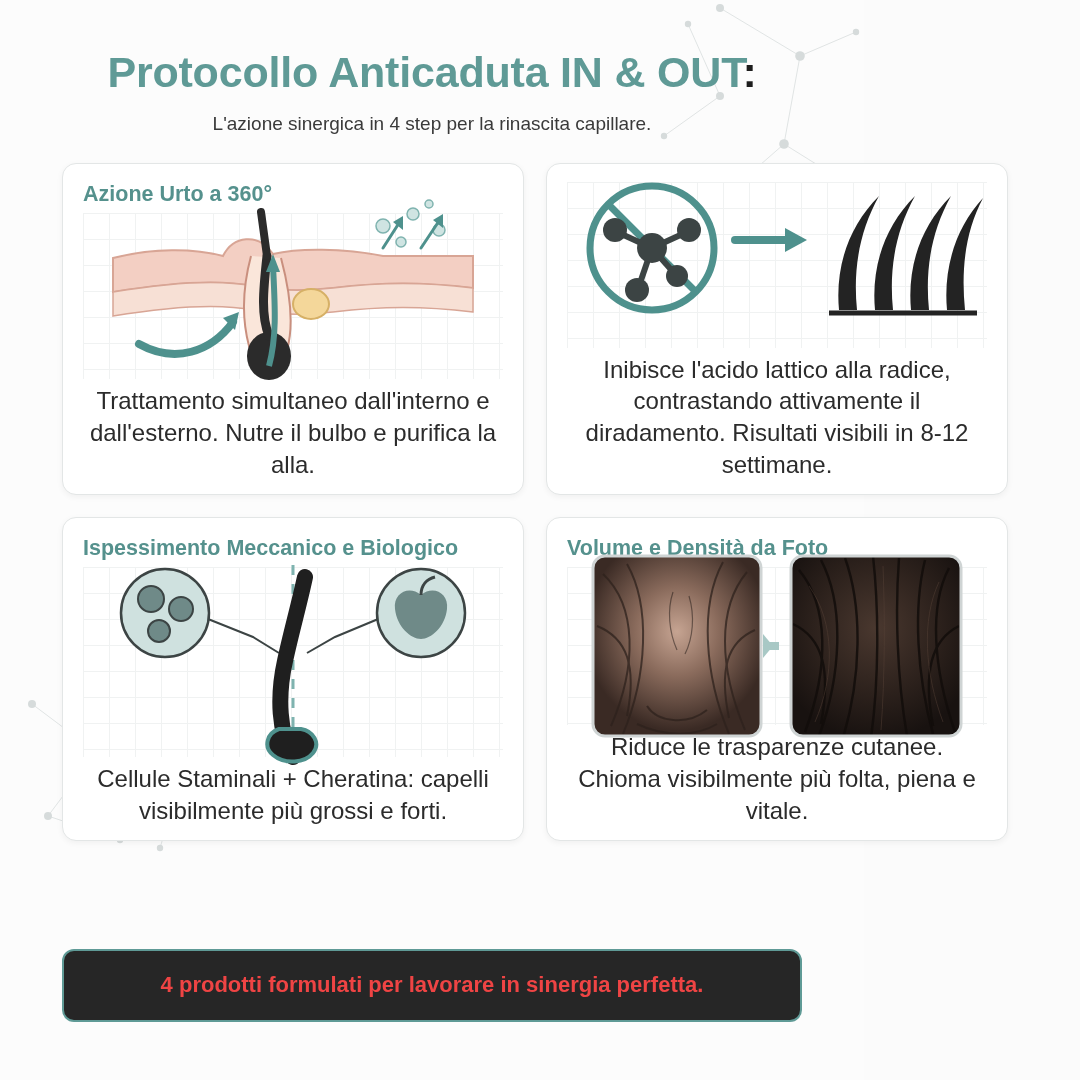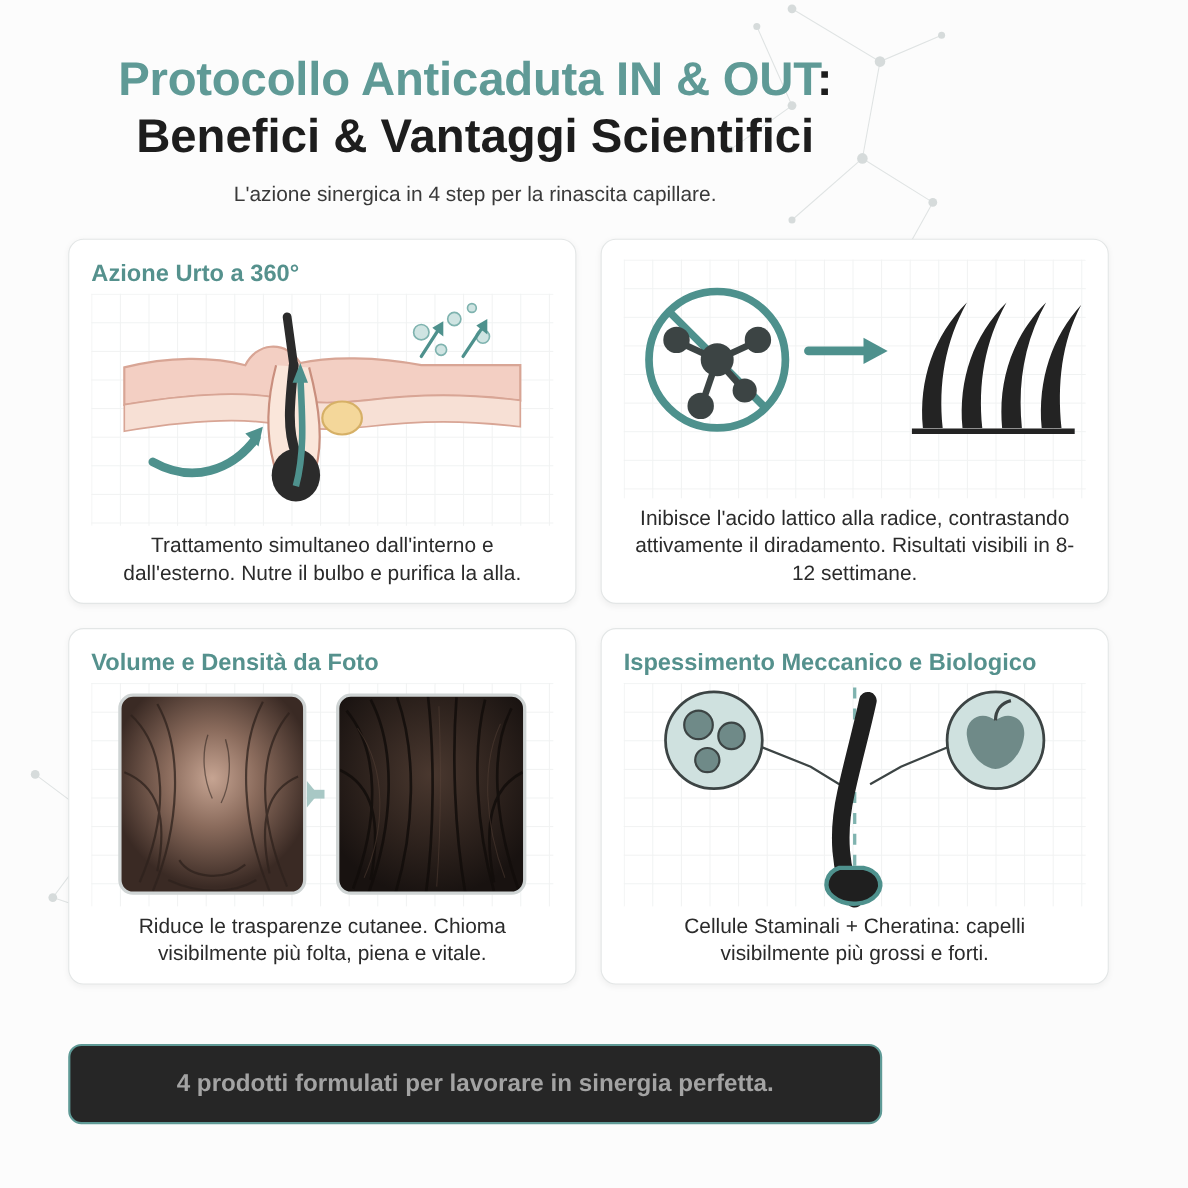--- a/index.html
+++ b/index.html
@@ -82,38 +82,38 @@
     position: absolute;
     inset: 0;
     background-image:
       linear-gradient(to right, #eef0f0 1px, transparent 1px),
       linear-gradient(to bottom, #eef0f0 1px, transparent 1px);
     background-size: 26px 26px;
     opacity: 0.85;
   }
   .card-caption {
     text-align: center;
-    font-size: 19px;
+    font-size: 24px;
     line-height: 1.32;
     color: #2b2b2b;
     padding: 6px 4px 0 4px;
   }
   .card svg.art { position: relative; z-index: 1; }
 
   
   .banner {
     position: absolute;
     left: 62px; right: 62px;
     bottom: 58px;
     background: #262626;
     border: 2px solid #5f9a96;
     border-radius: 12px;
     padding: 18px 16px 20px 16px;
     text-align: center;
-    color: #a3a3a3;
+    color: #ef4444;
   }
   .banner-line {
     font-size: 22px;
     font-weight: bold;
     line-height: 1.42;
   }
 </style>
 </head>
 <body>
 
@@ -155,21 +155,20 @@
       <circle cx="1020" cy="920" r="6"></circle>
         <circle cx="1060" cy="1010" r="4"></circle>
       <circle cx="950" cy="1000" r="4"></circle>
     </g>
   </svg>
 
   <div class="header">
     <div class="title-line1">
       <span>Protocollo Anticaduta IN &amp; OUT</span><span class="dark">:</span>
     </div>
-    <div class="title-line2">Benefici &amp; Vantaggi Scientifici</div>
     <div class="subtitle">L'azione sinergica in 4 step per la rinascita capillare.</div>
   </div>
 
   <div class="grid">
 
     <div class="card">
       <div class="card-title">Azione Urto a 360°</div>
       <div class="card-art">
         <div class="grid-bg"></div>
         <svg class="art" width="420" height="200" viewBox="0 0 420 200">
@@ -236,20 +235,49 @@
           <g fill="#232323">
             <path d="M272,140 C268,96 282,56 312,26 C292,62 286,100 290,140 Z"></path>
             <path d="M308,140 C304,96 318,56 348,26 C328,62 322,100 326,140 Z"></path>
             <path d="M344,140 C340,96 354,56 384,26 C364,62 358,100 362,140 Z"></path>
             <path d="M380,140 C376,96 390,56 416,28 C398,62 394,100 398,140 Z"></path>
           </g>
           <line x1="262" y1="143" x2="410" y2="143" stroke="#232323" stroke-width="5"></line>
         </svg>
       </div>
       <div class="card-caption">Inibisce l'acido lattico alla radice, contrastando attivamente il diradamento. Risultati visibili in 8-12 settimane.</div>
+    </div>
+
+    <div class="card">
+      <div class="card-title">Ispessimento Meccanico e Biologico</div>
+      <div class="card-art">
+        <div class="grid-bg"></div>
+        <svg class="art" width="420" height="210" viewBox="0 0 420 210">
+
+          <line x1="210" y1="8" x2="210" y2="200" stroke="#7fb3af" stroke-width="3" stroke-dasharray="10 9"></line>
+
+          <path d="M120,60 L170,80 L196,96" stroke="#3c4444" stroke-width="2" fill="none"></path>
+          <path d="M300,60 L252,80 L224,96" stroke="#3c4444" stroke-width="2" fill="none"></path>
+
+          <circle cx="82" cy="56" r="44" fill="#cfe1df" stroke="#3c4444" stroke-width="2.5"></circle>
+          <g fill="#6f8a88" stroke="#3c4444" stroke-width="2">
+            <circle cx="68" cy="42" r="13"></circle>
+            <circle cx="98" cy="52" r="12"></circle>
+            <circle cx="76" cy="74" r="11"></circle>
+          </g>
+
+          <circle cx="338" cy="56" r="44" fill="#cfe1df" stroke="#3c4444" stroke-width="2.5"></circle>
+          <path d="M338,38 C326,28 310,36 312,52 C314,70 328,82 338,82 C348,82 362,70 364,52 C366,36 350,28 338,38 Z" fill="#6f8a88"></path>
+          <path d="M338,38 C338,28 344,22 352,20" stroke="#3c4444" stroke-width="3" fill="none"></path>
+
+          <path d="M210,200 C196,176 194,140 202,104 C208,76 216,48 222,20" stroke="#1f1f1f" stroke-width="16" fill="none" stroke-linecap="round"></path>
+          <path d="M196,172 C184,176 180,190 190,198 C202,208 222,206 230,196 C238,186 230,174 218,172 Z" fill="#1f1f1f" stroke="#4e918d" stroke-width="4"></path>
+        </svg>
+      </div>
+      <div class="card-caption">Cellule Staminali + Cheratina: capelli visibilmente più grossi e forti.</div>
     </div>
 
     <div class="card">
       <div class="card-title">Volume e Densità da Foto</div>
       <div class="card-art">
         <div class="grid-bg"></div>
         <svg class="art" width="400" height="200" viewBox="0 0 400 200">
           <defs>
             <clipPath id="clipBefore">
                 <rect x="16" y="10" width="168" height="180" rx="12"></rect>
@@ -309,48 +337,19 @@
               <path d="M306,20 C308,70 308,130 304,184"></path>
               <path d="M362,36 C344,74 348,128 366,176"></path>
             </g>
           </g>
           <rect x="214" y="10" width="170" height="180" rx="12" fill="none" stroke="#cfd4d4" stroke-width="3"></rect>
         </svg>
       </div>
       <div class="card-caption">Riduce le trasparenze cutanee. Chioma visibilmente più folta, piena e vitale.</div>
     </div>
 
-    <div class="card">
-      <div class="card-title">Ispessimento Meccanico e Biologico</div>
-      <div class="card-art">
-        <div class="grid-bg"></div>
-        <svg class="art" width="420" height="210" viewBox="0 0 420 210">
-
-          <line x1="210" y1="8" x2="210" y2="200" stroke="#7fb3af" stroke-width="3" stroke-dasharray="10 9"></line>
-
-          <path d="M120,60 L170,80 L196,96" stroke="#3c4444" stroke-width="2" fill="none"></path>
-          <path d="M300,60 L252,80 L224,96" stroke="#3c4444" stroke-width="2" fill="none"></path>
-
-          <circle cx="82" cy="56" r="44" fill="#cfe1df" stroke="#3c4444" stroke-width="2.5"></circle>
-          <g fill="#6f8a88" stroke="#3c4444" stroke-width="2">
-            <circle cx="68" cy="42" r="13"></circle>
-            <circle cx="98" cy="52" r="12"></circle>
-            <circle cx="76" cy="74" r="11"></circle>
-          </g>
-
-          <circle cx="338" cy="56" r="44" fill="#cfe1df" stroke="#3c4444" stroke-width="2.5"></circle>
-          <path d="M338,38 C326,28 310,36 312,52 C314,70 328,82 338,82 C348,82 362,70 364,52 C366,36 350,28 338,38 Z" fill="#6f8a88"></path>
-          <path d="M338,38 C338,28 344,22 352,20" stroke="#3c4444" stroke-width="3" fill="none"></path>
-
-          <path d="M210,200 C196,176 194,140 202,104 C208,76 216,48 222,20" stroke="#1f1f1f" stroke-width="16" fill="none" stroke-linecap="round"></path>
-          <path d="M196,172 C184,176 180,190 190,198 C202,208 222,206 230,196 C238,186 230,174 218,172 Z" fill="#1f1f1f" stroke="#4e918d" stroke-width="4"></path>
-        </svg>
-      </div>
-      <div class="card-caption">Cellule Staminali + Cheratina: capelli visibilmente più grossi e forti.</div>
-    </div>
-
   </div>
 
   <div class="banner">
     <div class="banner-line">4 prodotti formulati per lavorare in sinergia perfetta.</div>
   </div>
 
 </div>
 
 </body></html>

